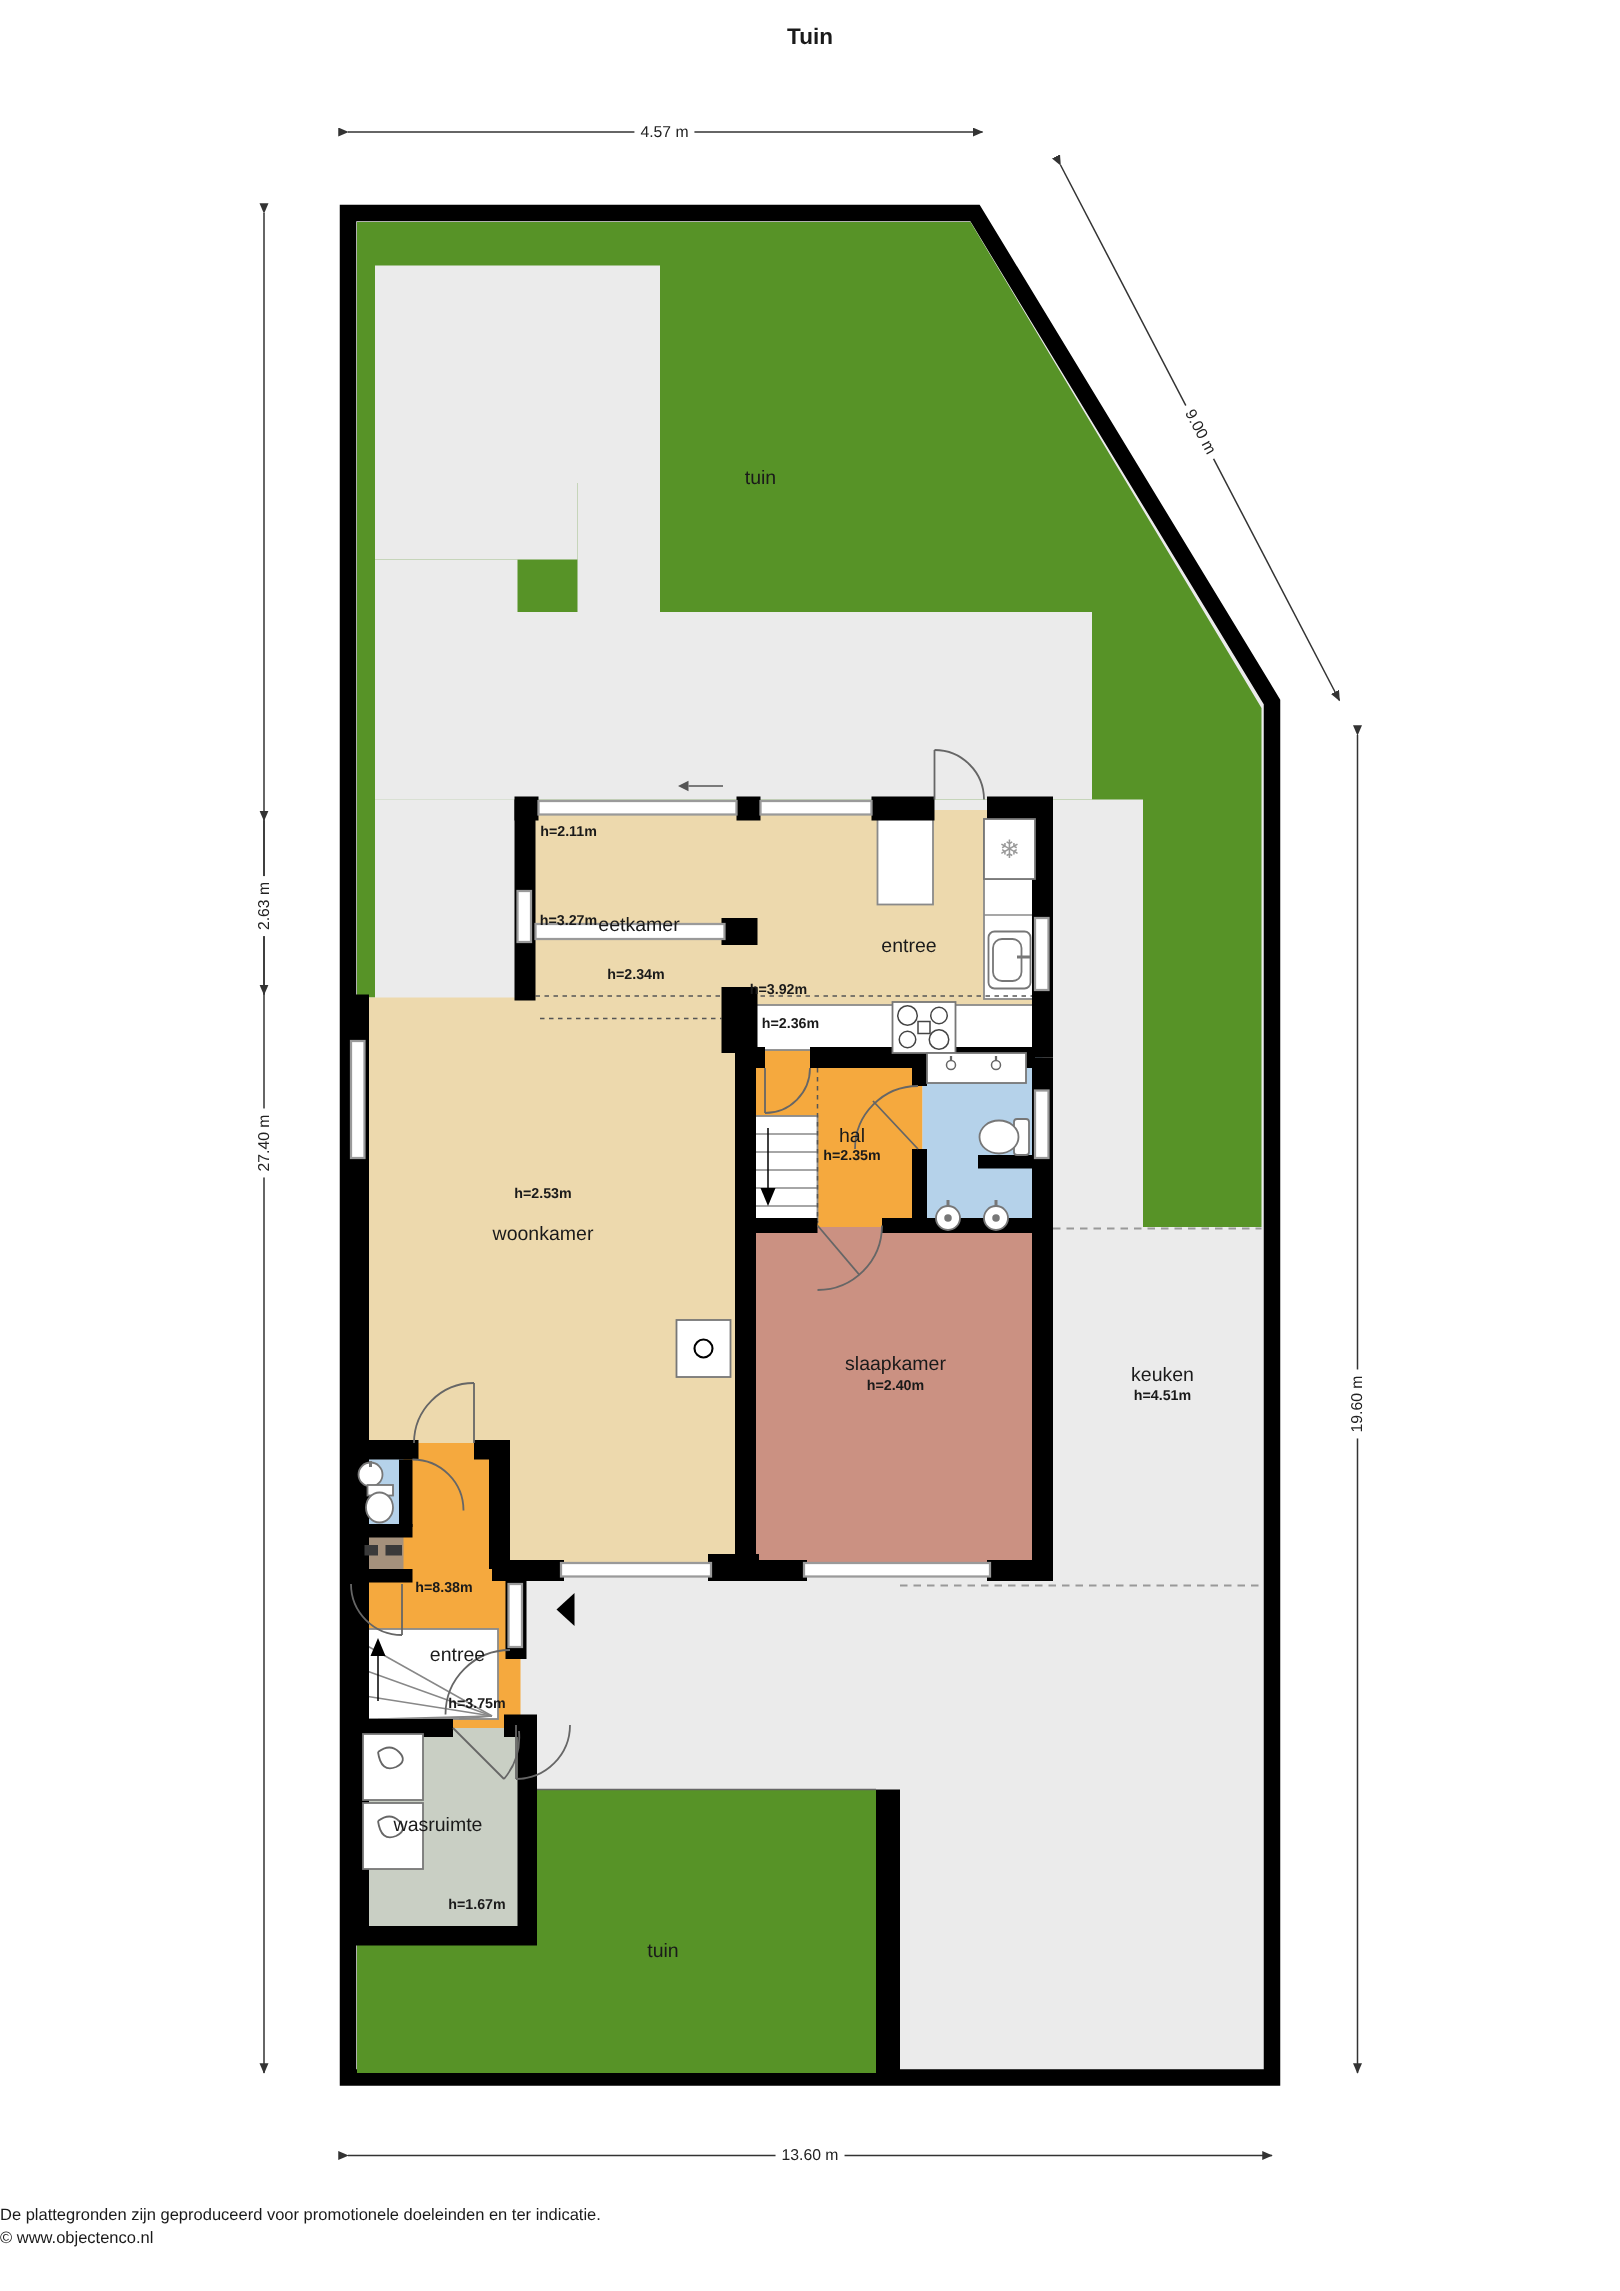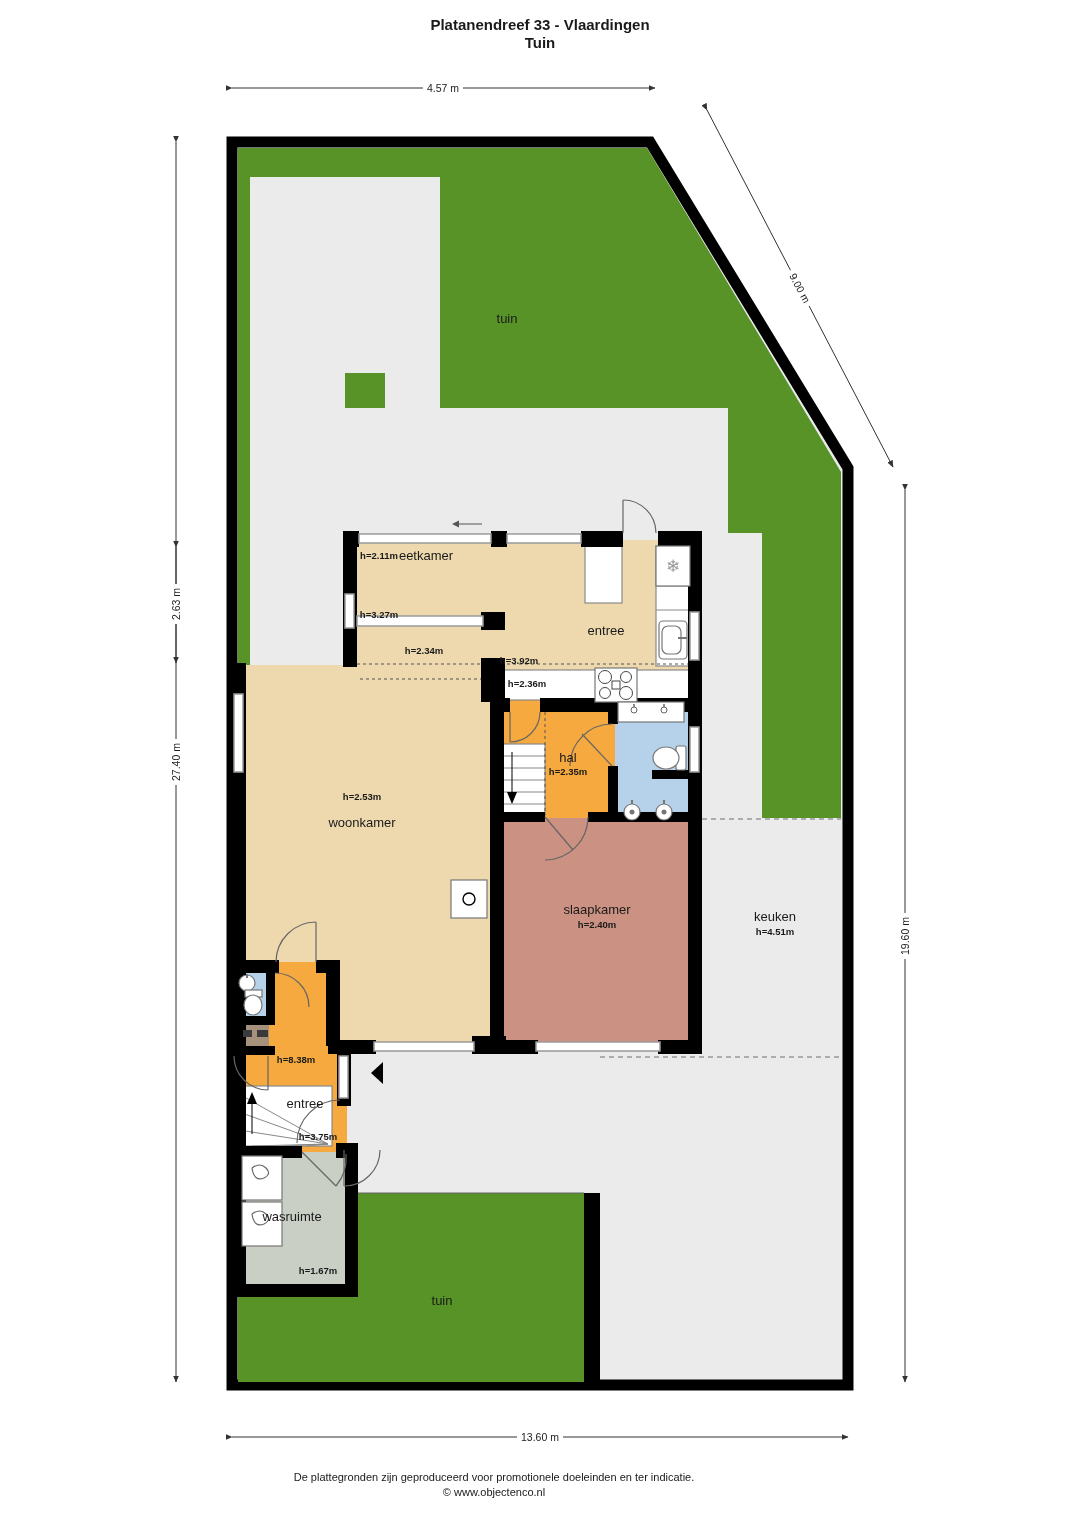--- a/index.html
+++ b/index.html
@@ -7,21 +7,21 @@
         font-family:"Liberation Sans",sans-serif;color:#1a1a1a;overflow:hidden;}
   .title{position:absolute;top:16px;left:0;width:1080px;text-align:center;
          font-weight:bold;font-size:15px;line-height:18px;}
   .plan-svg{position:absolute;left:0;top:0;}
   .lbl{position:absolute;transform:translate(-50%,-50%);font-size:13px;white-space:nowrap;}
   .hl{position:absolute;transform:translate(-50%,-50%);font-size:9.5px;font-weight:bold;white-space:nowrap;}
   .dim{position:absolute;transform:translate(-50%,-50%);font-size:10.5px;background:#fff;
        padding:0 4px;white-space:nowrap;color:#222;}
   .dim.rot{transform:translate(-50%,-50%) rotate(-90deg);}
   .dim.diag{transform:translate(-50%,-50%) rotate(62deg);}
-  .footer{position:absolute;left:0;width:988px;text-align:center;font-size:11px;line-height:15px;}
+  .footer{position:absolute;left:0;width:988px;text-align:left;font-size:11px;line-height:15px;}
   
   .plot{fill:var(--terrace);stroke:#000;stroke-width:11;}
   .green{fill:var(--garden);}
   .terr{fill:var(--terrace);}
   .living{fill:var(--living);}
   .hall{fill:var(--hall);}
   .bed{fill:var(--bedroom);}
   .bath{fill:var(--bath);}
   .laundry{fill:var(--laundry);}
   .closet{fill:var(--closet);}
@@ -34,21 +34,20 @@
   .idash{stroke:#555;stroke-width:1;stroke-dasharray:3 3;fill:none;}
   .dimline{stroke:#333;stroke-width:1;fill:none;}
   .tread{stroke:#888;stroke-width:1;fill:none;}
 </style>
 </head>
 <body>
 
 <div class="page">
 
   <div class="title">
-    <div>Platanendreef 33 - Vlaardingen</div>
     <div>Tuin</div>
   </div>
 
   <svg class="plan-svg" width="1080" height="1527" viewBox="0 0 1080 1527">
     <defs>
       <marker id="ar" markerWidth="8" markerHeight="8" refX="6.5" refY="3" orient="auto">
         <path d="M0,0 L7,3 L0,6 Z" fill="#333"></path>
       </marker>
     </defs>
 
@@ -270,21 +269,21 @@
   </svg>
 
   <div class="dim" style="left:443px;top:88px">4.57 m</div>
   <div class="dim diag" style="left:800px;top:288px">9.00 m</div>
   <div class="dim rot" style="left:176px;top:604px">2.63 m</div>
   <div class="dim rot" style="left:176px;top:762px">27.40 m</div>
   <div class="dim rot" style="left:905px;top:936px">19.60 m</div>
   <div class="dim" style="left:540px;top:1437px">13.60 m</div>
 
   <div class="lbl" style="left:507px;top:318px">tuin</div>
-  <div class="lbl" style="left:426px;top:555px">eetkamer</div>
+  <div class="lbl" style="left:426px;top:616px">eetkamer</div>
   <div class="lbl" style="left:606px;top:630px">entree</div>
   <div class="lbl" style="left:568px;top:757px">hal</div>
   <div class="lbl" style="left:362px;top:822px">woonkamer</div>
   <div class="lbl" style="left:597px;top:909px">slaapkamer</div>
   <div class="lbl" style="left:775px;top:916px">keuken</div>
   <div class="lbl" style="left:305px;top:1103px">entree</div>
   <div class="lbl" style="left:292px;top:1216px">wasruimte</div>
   <div class="lbl" style="left:442px;top:1300px">tuin</div>
 
   <div class="hl" style="left:379px;top:555px">h=2.11m</div>

